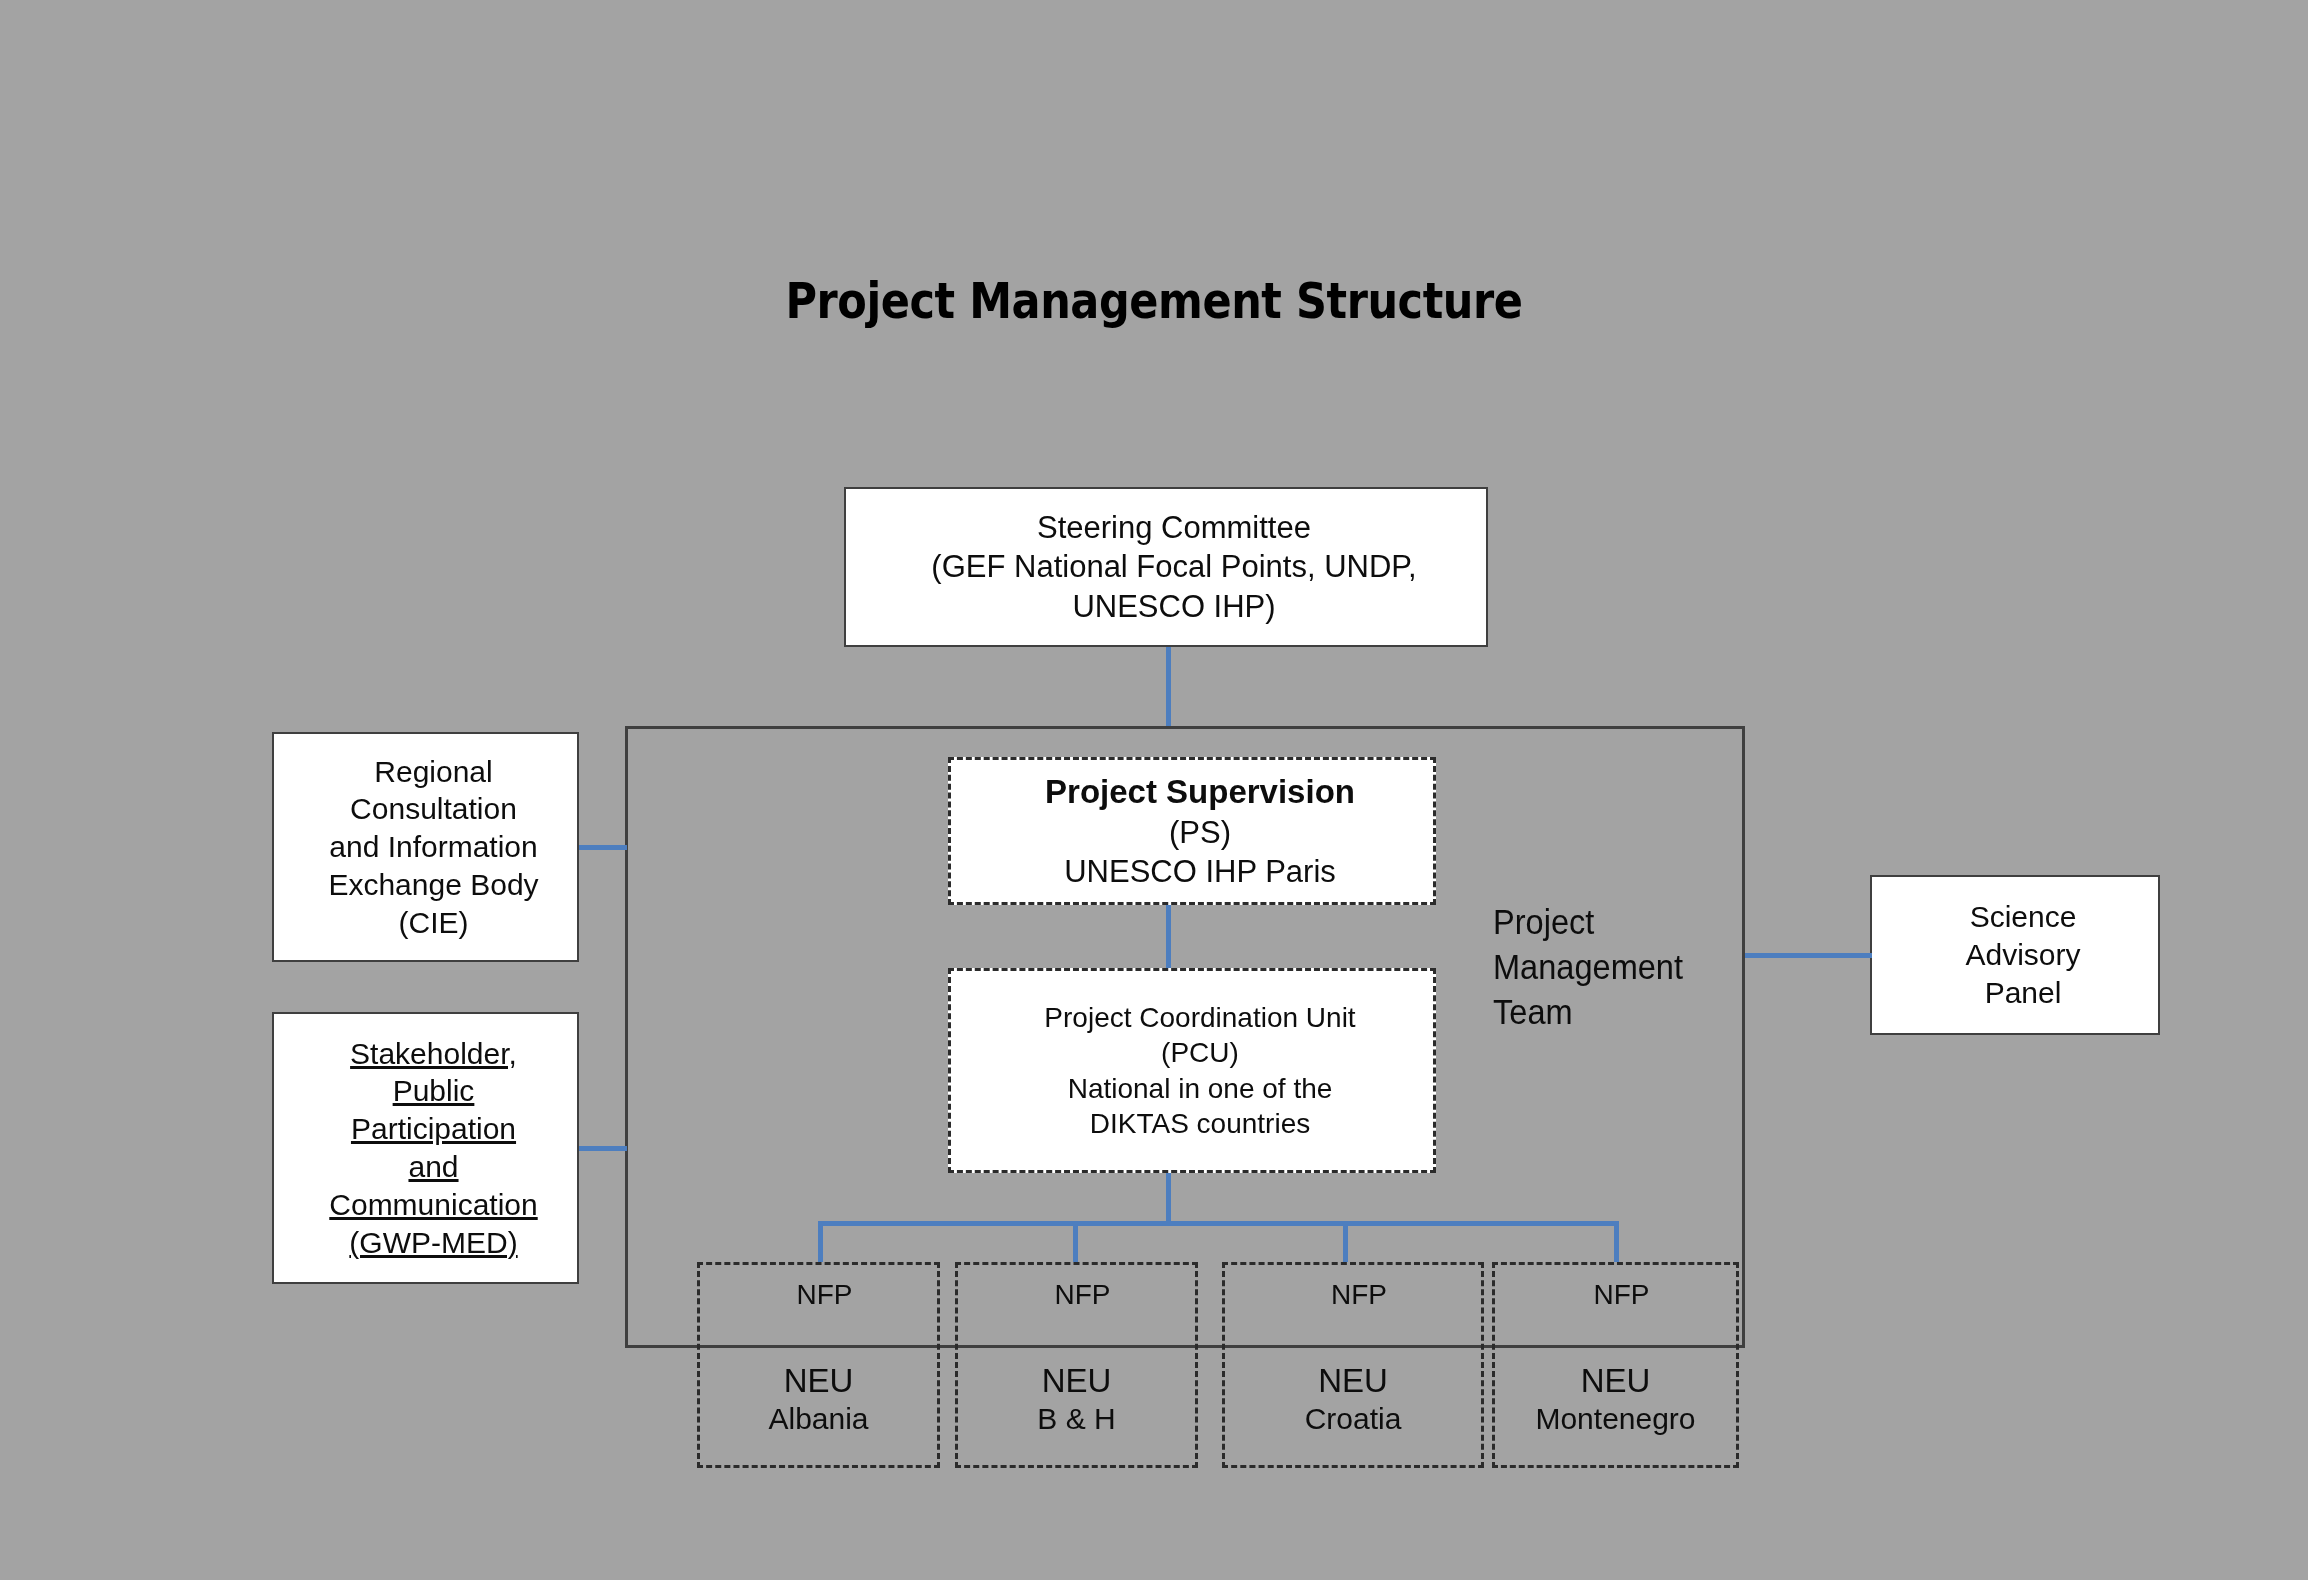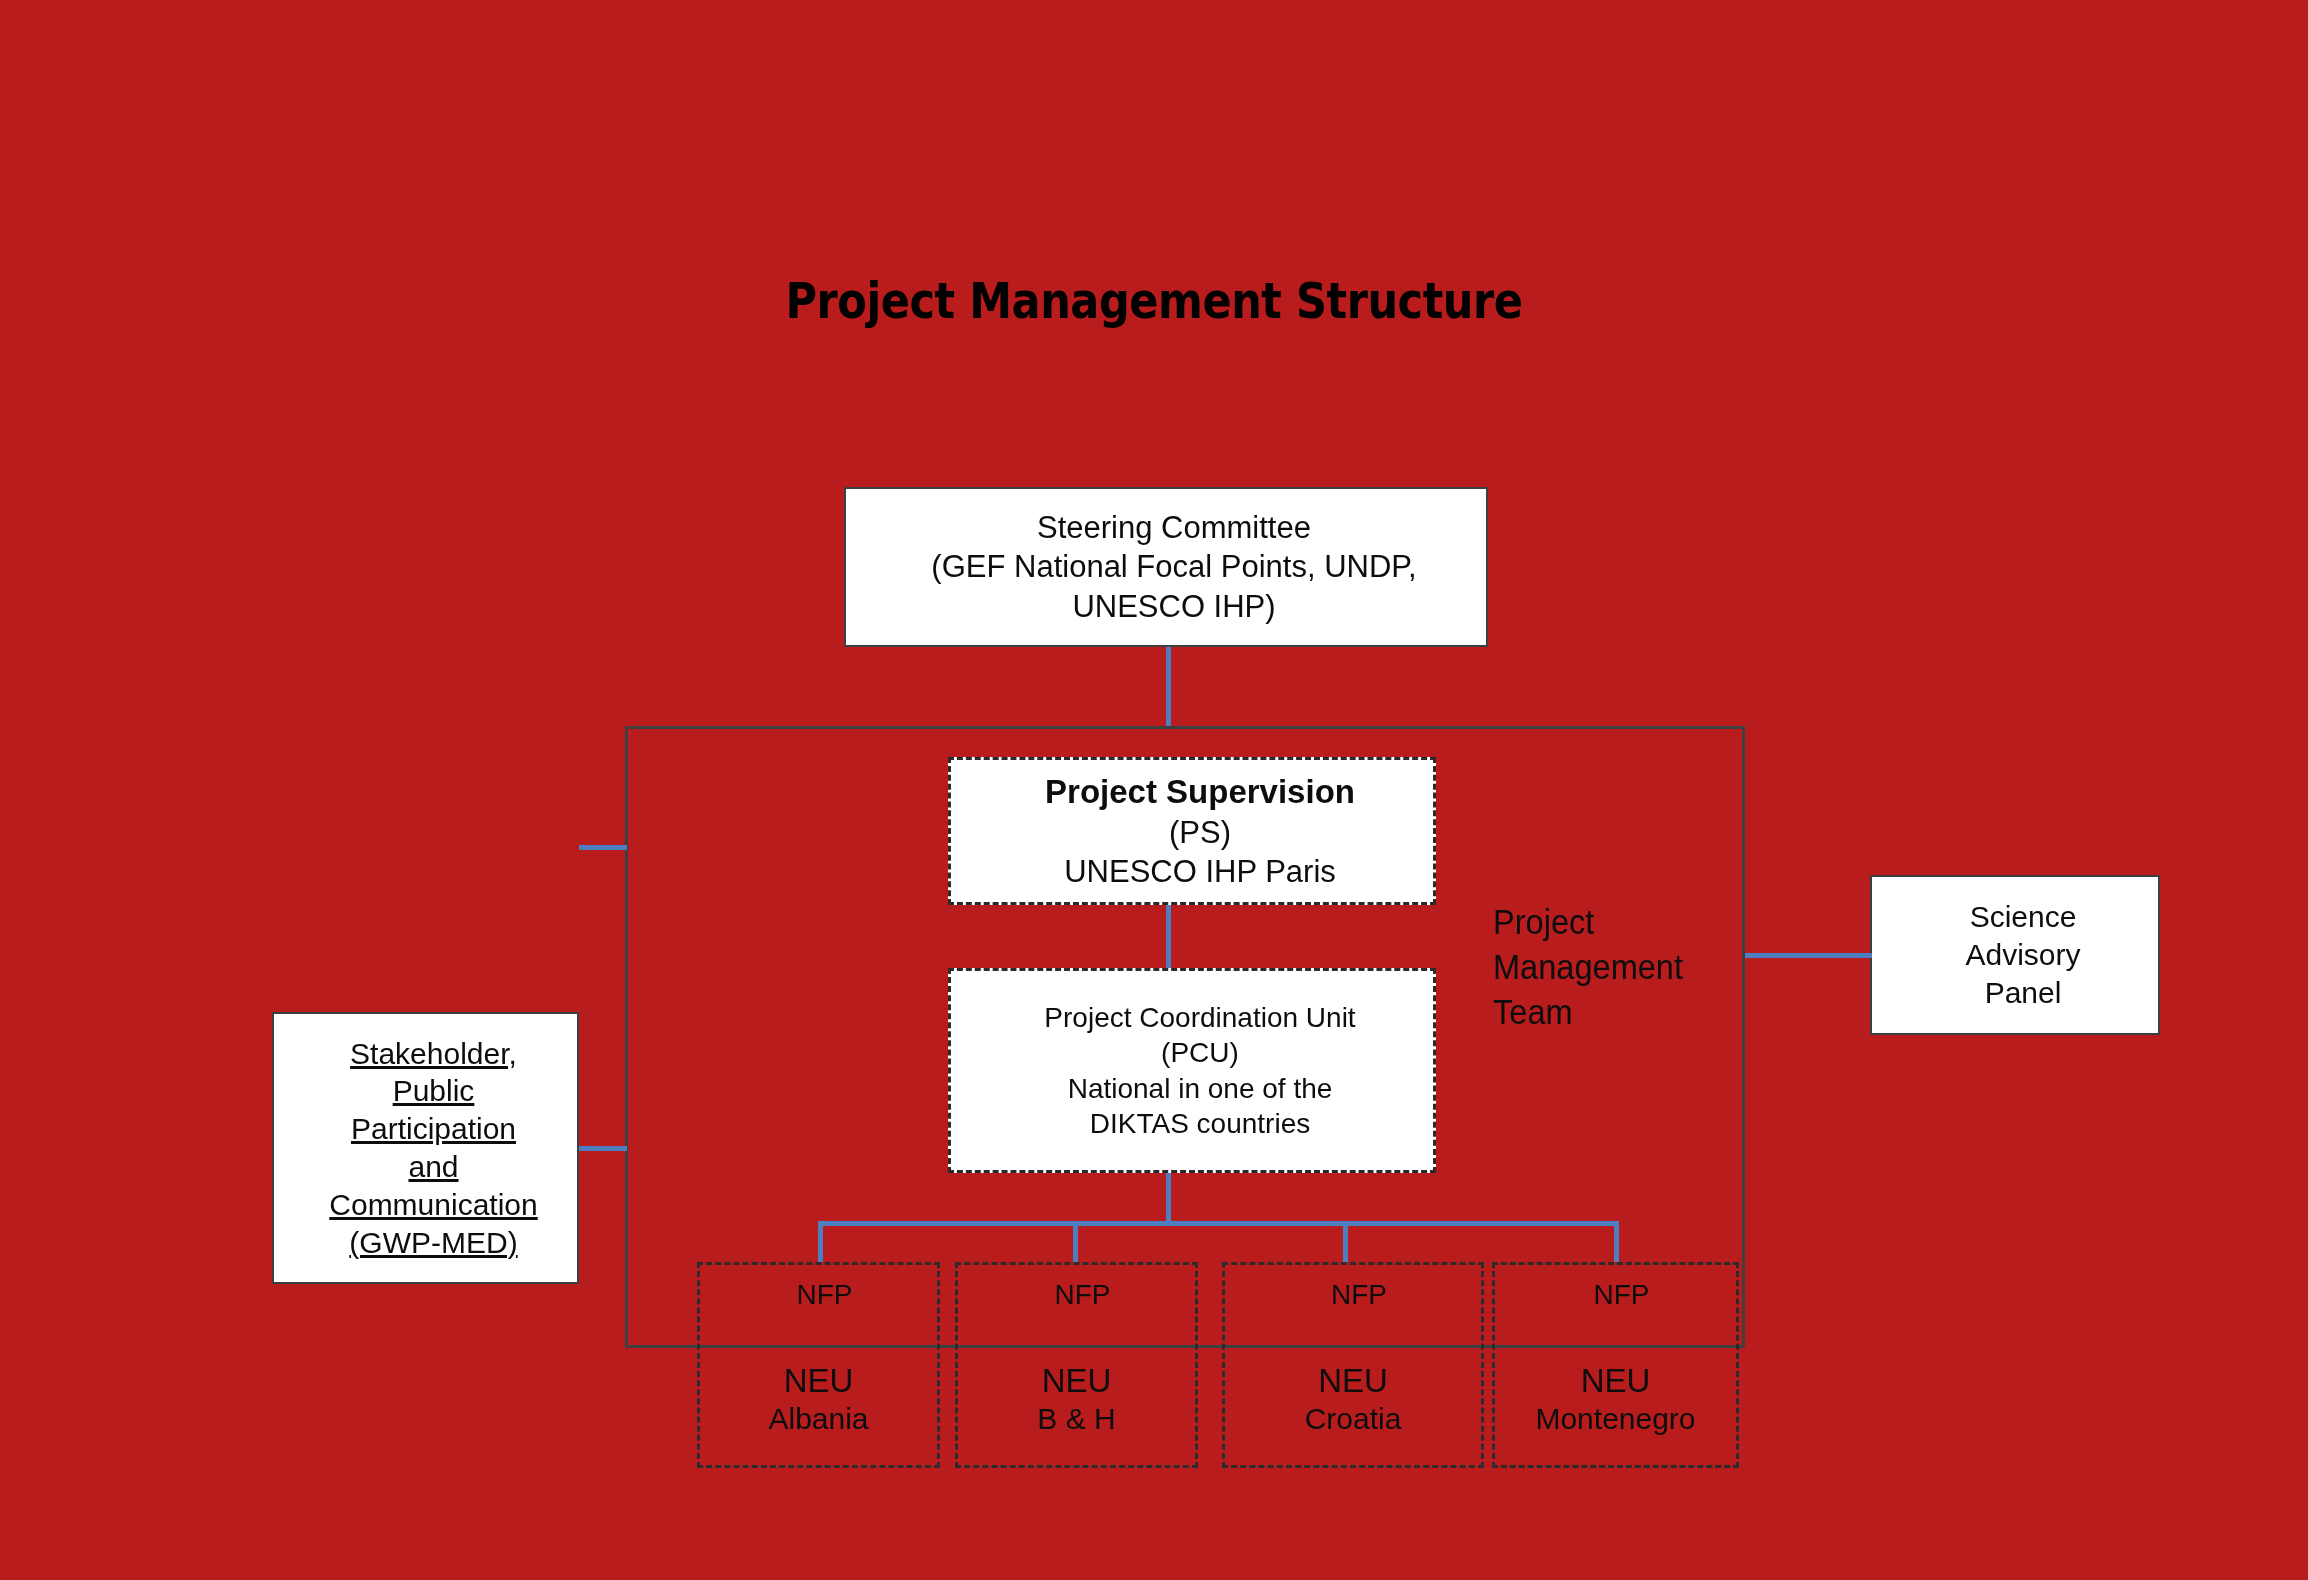--- a/index.html
+++ b/index.html
@@ -8,21 +8,21 @@
     background: #ffffff;
   }
   body {
     font-family: "Liberation Sans", sans-serif;
     color: #000000;
   }
   #canvas {
     position: relative;
     width: 2308px;
     height: 1580px;
-    background: #b91c1c;
+    background: #a3a3a3;
     overflow: hidden;
   }
 
   
   .title {
     position: absolute;
     left: 0;
     top: 272px;
     width: 2308px;
     text-align: center;
@@ -186,20 +186,27 @@
     <span class="ln">National in one of the</span>
     <span class="ln">DIKTAS countries</span>
   </div>
 
   <div id="pmt-label">
     <span class="ln">Project</span>
     <span class="ln">Management</span>
     <span class="ln">Team</span>
   </div>
 
+  <div class="box solid" id="cie-box">
+    <span class="ln">Regional</span>
+    <span class="ln">Consultation</span>
+    <span class="ln">and Information</span>
+    <span class="ln">Exchange Body</span>
+    <span class="ln">(CIE)</span>
+  </div>
 
   <div class="box solid" id="stakeholder-box">
     <span class="ln">Stakeholder,</span>
     <span class="ln">Public</span>
     <span class="ln">Participation</span>
     <span class="ln">and</span>
     <span class="ln">Communication</span>
     <span class="ln">(GWP-MED)</span>
   </div>
 

